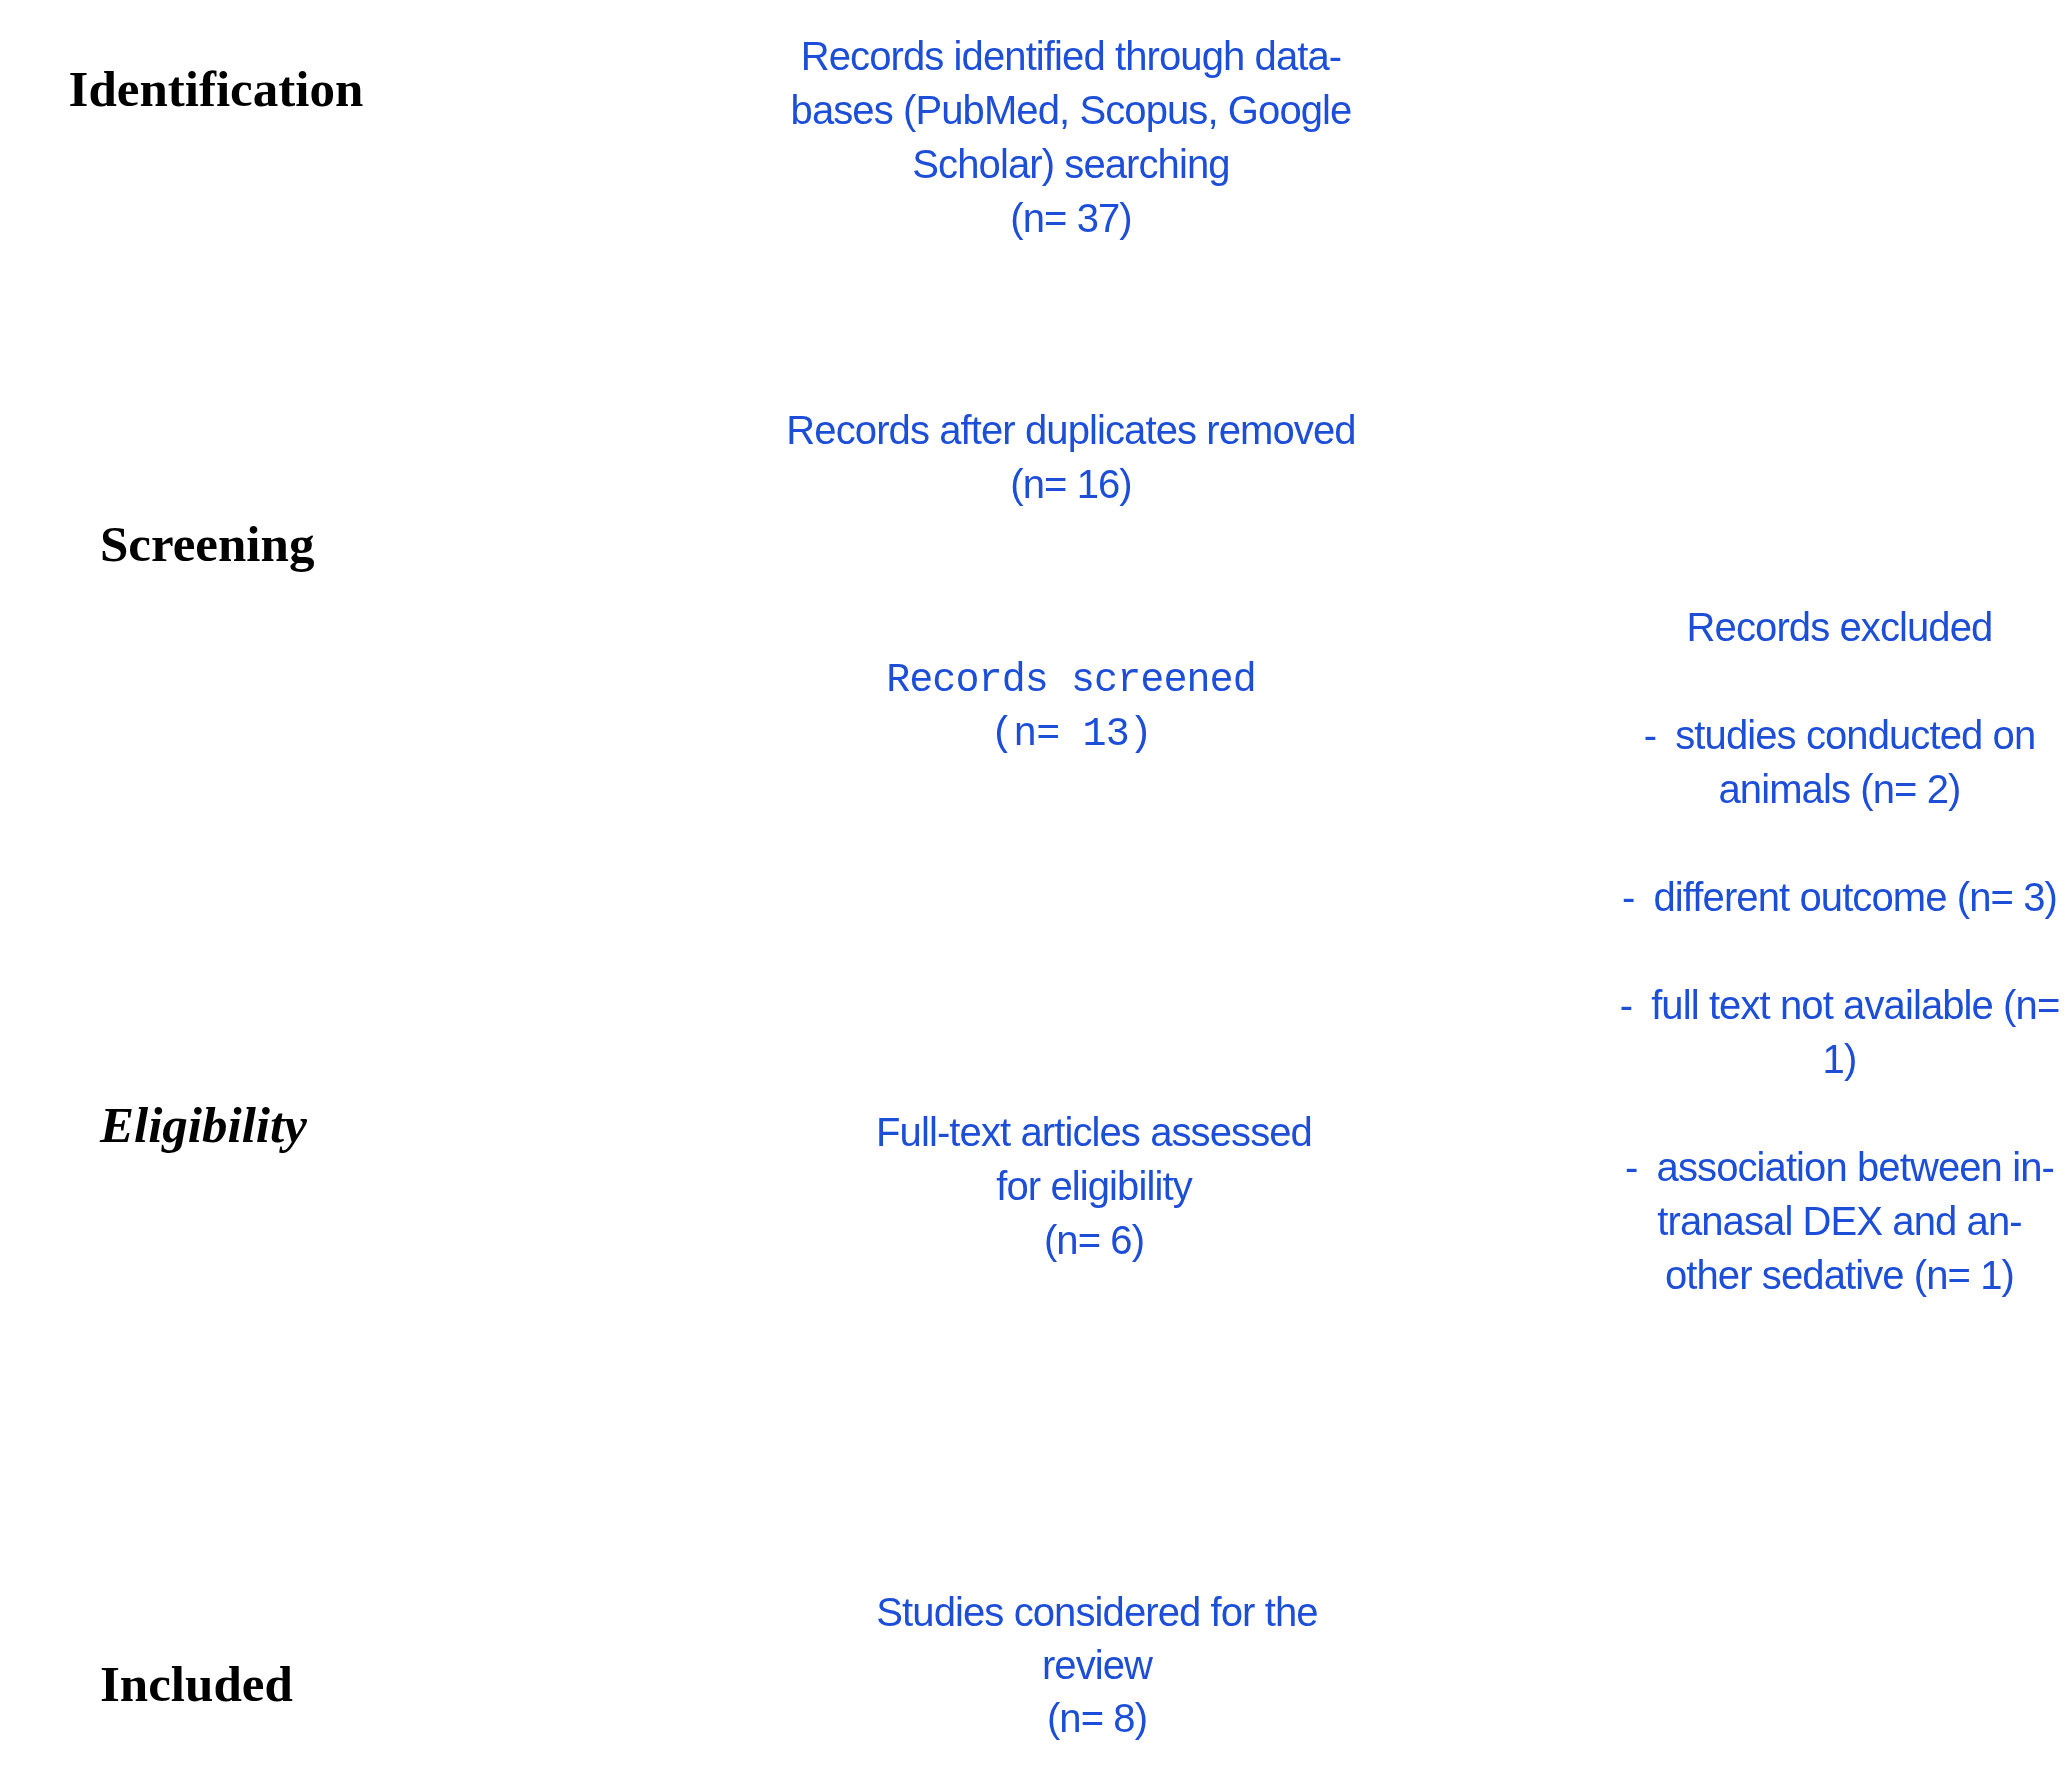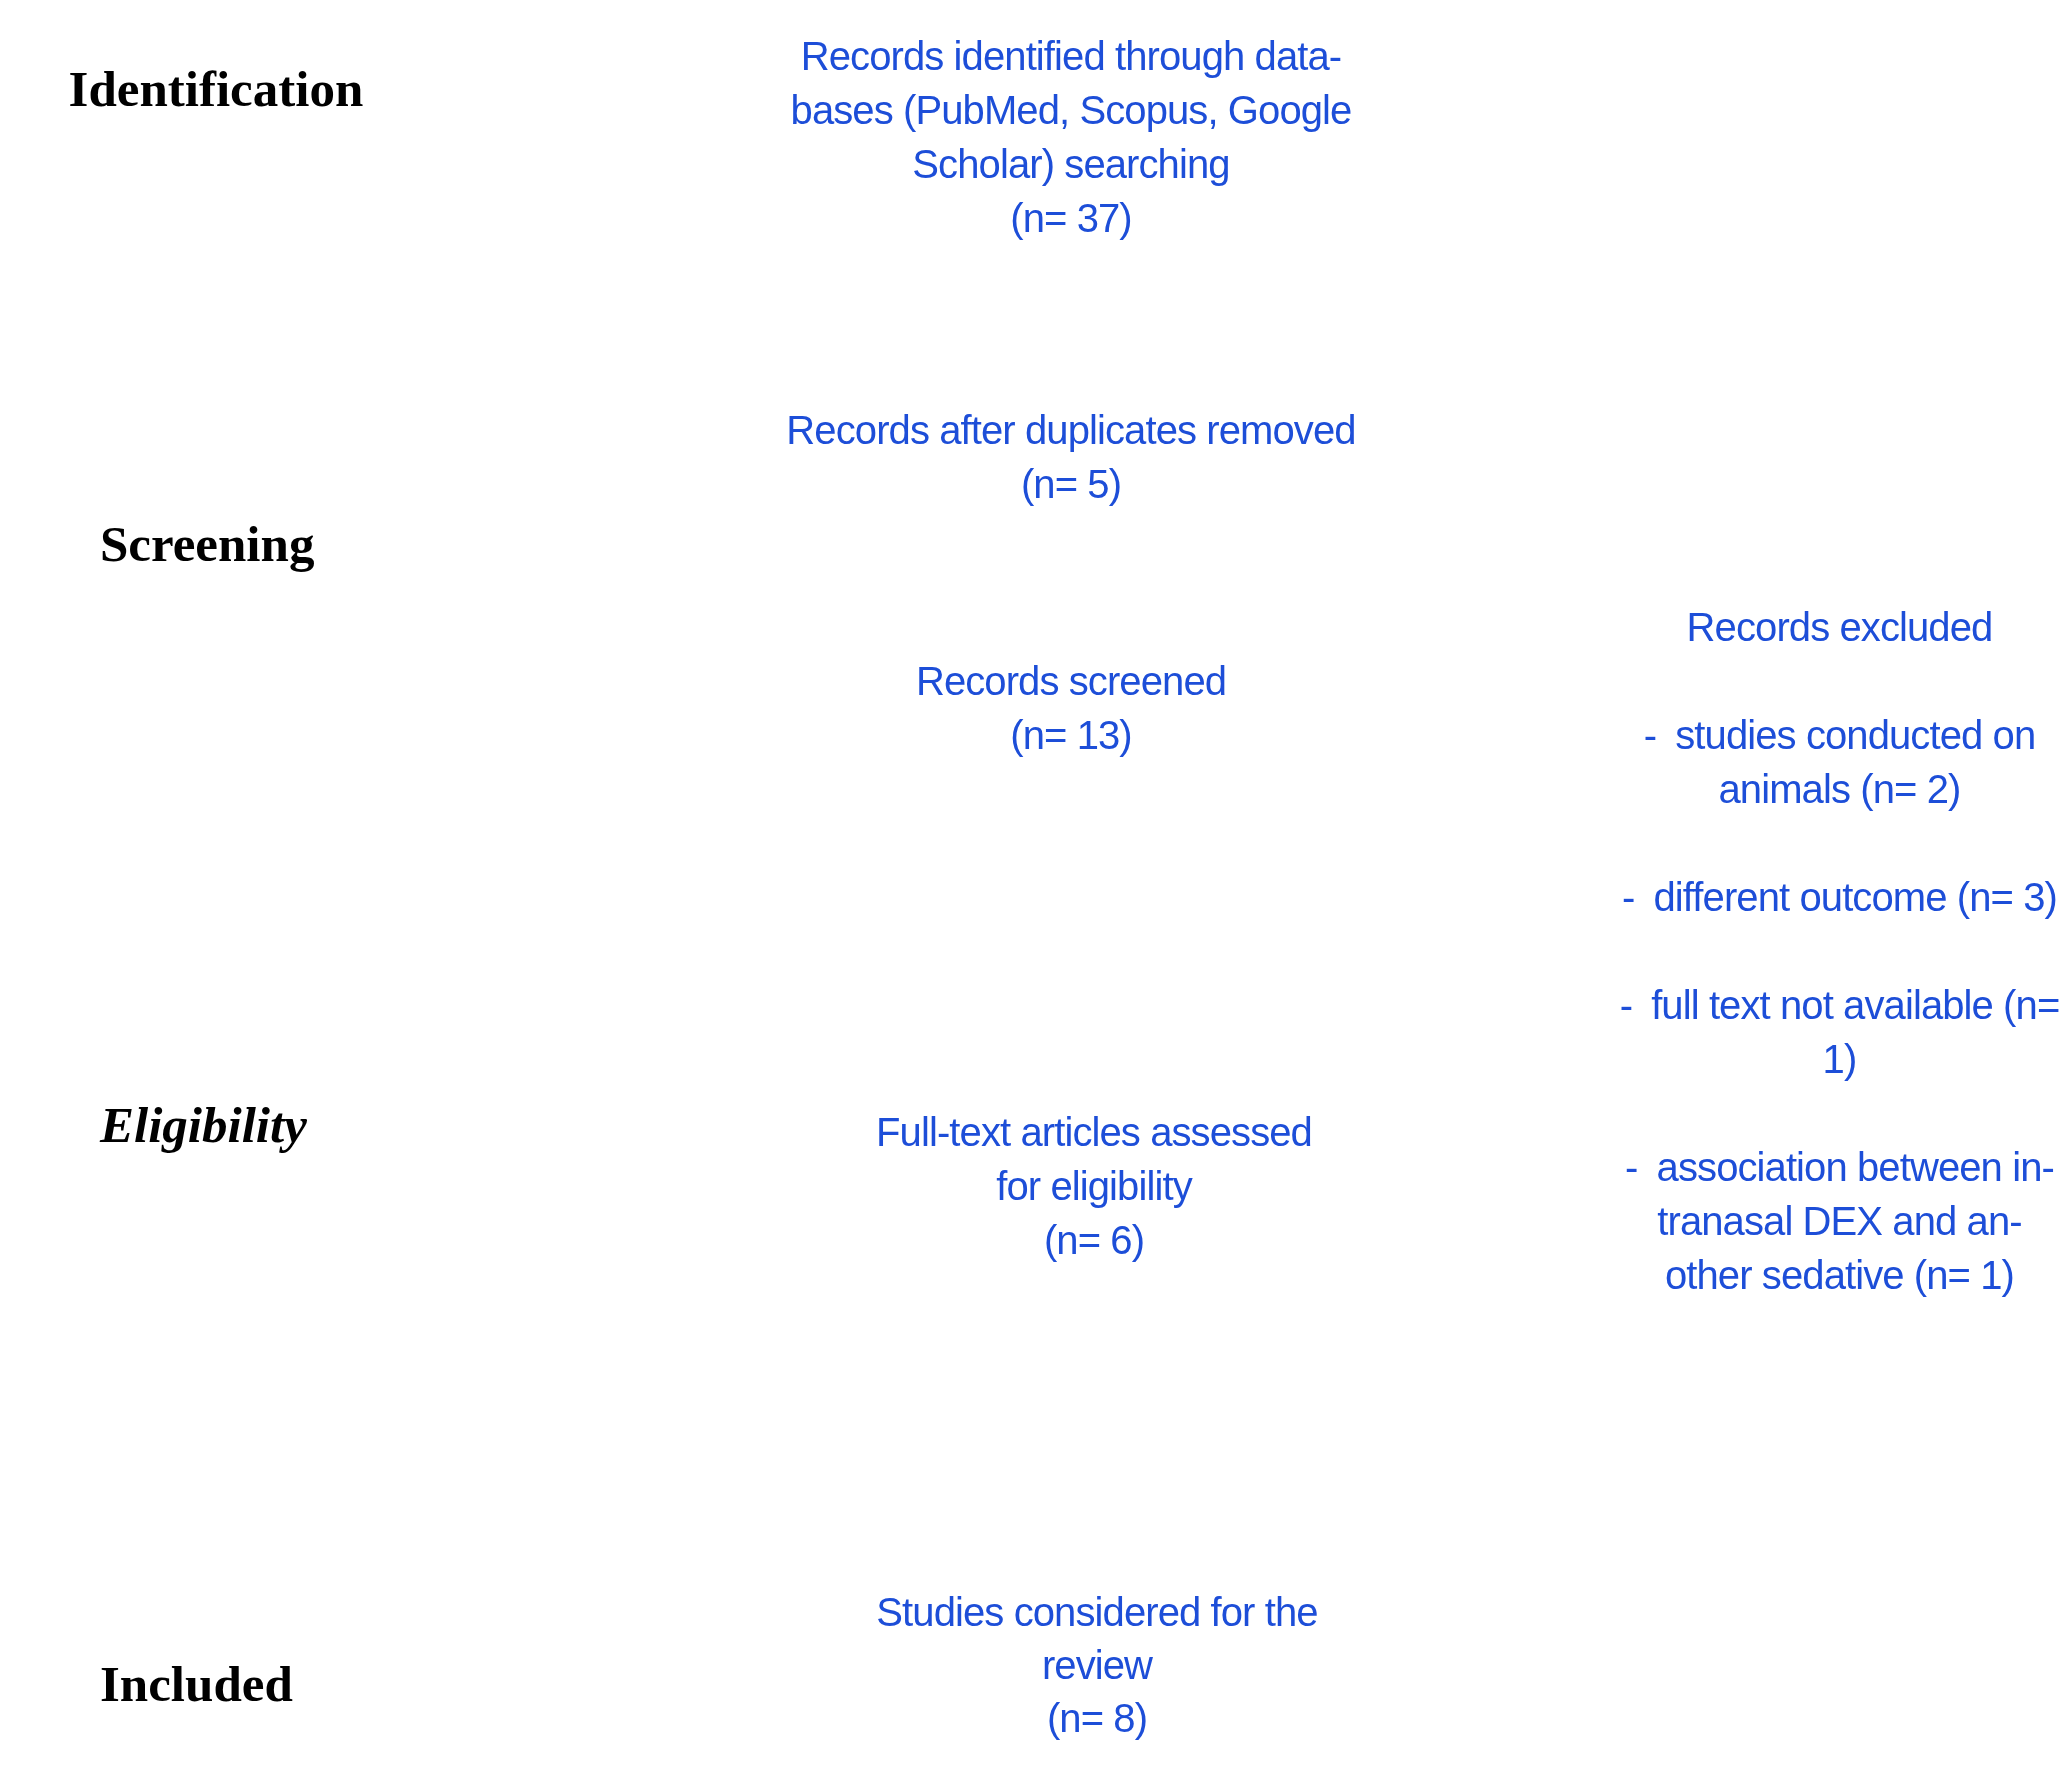--- a/index.html
+++ b/index.html
@@ -34,21 +34,21 @@
     color: #1d4ed8;
     white-space: pre-line;
   }
   #lbl-identification { left: 24.6px;  top: 63px; }
   #lbl-screening      { left: 56px;  top: 518px; }
   #lbl-eligibility    { left: 56px;  top: 1099px; font-style: italic; }
   #lbl-included       { left: 56px;  top: 1658px; }
 
   #box-identified     { left: 711px;  top: 29px;   width: 632px; }
   #box-duplicates     { left: 702px;  top: 403px;  width: 650px; }
-  #box-screened       { left: 720px;  top: 654px;  width: 614px; }
+  #box-screened       { left: 720px;  top: 654px;  width: 614px; font-family: Liberation Mono, monospace; }
   #box-excluded       { left: 1527px; top: 546px;  width: 537px; line-height: 54px; }
   #box-fulltext       { left: 743px;  top: 1105px; width: 614px; }
   #box-studies        { left: 746px;  top: 1586px; width: 614px; line-height: 53px; }
 </style>
 </head>
 <body style="background: rgb(255, 255, 255);">
 
 <div class="canvas" style="color: rgb(0, 0, 0); margin-left: 44px;">
 
   <div class="stage-label" id="lbl-identification">Identification</div>
@@ -58,21 +58,21 @@
   <div class="stage-label" id="lbl-eligibility">Eligibility</div>
 
   <div class="stage-label" id="lbl-included">Included</div>
 
   <div class="flow-box" id="box-identified">Records identified through data-
 bases (PubMed, Scopus, Google
 Scholar) searching
 (n= 37)</div>
 
   <div class="flow-box" id="box-duplicates">Records after duplicates removed
-(n= 5)</div>
+(n= 16)</div>
 
   <div class="flow-box" id="box-screened">Records screened
 (n= 13)</div>
 
   <div class="flow-box" id="box-excluded">
     <div>Records excluded</div>
     <div>- studies conducted on
 animals (n= 2)</div>
     <div>- different outcome (n= 3)</div>
     <div>- full text not available (n=

